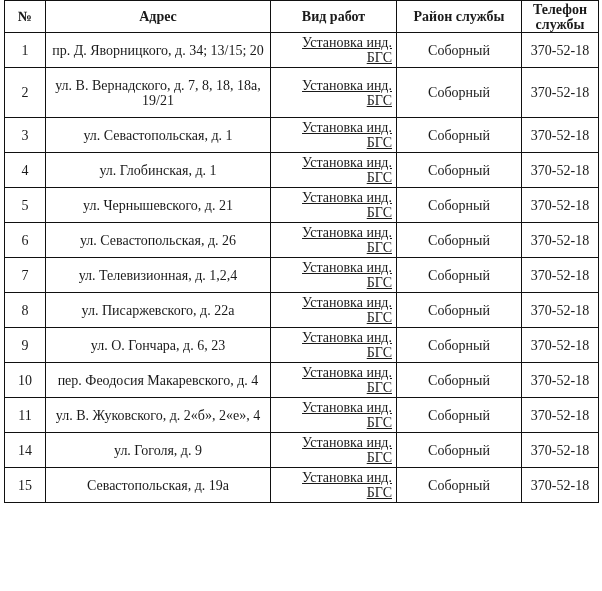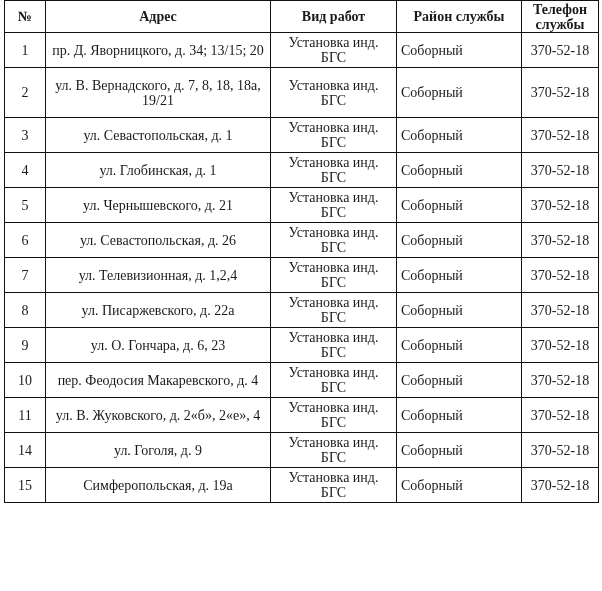--- a/index.html
+++ b/index.html
@@ -37,22 +37,22 @@
       height: 31px;
       font-size: 14px;
     }
     col.c-num { width: 41px; }
     col.c-addr { width: 225px; }
     col.c-work { width: 126px; }
     col.c-dist { width: 125px; }
     col.c-phone { width: 77px; }
     td.num { text-align: center; }
     td.addr { text-align: center; padding-left: 6px; }
-    td.work { text-align: center; padding-left: 6px; }
-    td.dist { text-align: left; }
+    td.work { text-align: right; padding-left: 6px; text-decoration: underline; }
+    td.dist { text-align: center; }
     td.phone { text-align: center; }
     tr.row td { height: 34px; }
     tr.row.tall td { height: 49px; }
     .work-line { display: block; }
   </style>
 </head>
 <body>
 
 <table class="addr-table">
   <colgroup>
@@ -187,21 +187,21 @@
         <td class="addr">ул. Гоголя, д. 9</td>
         <td class="work">
           <span class="work-line">Установка инд.</span>
           <span class="work-line">БГС</span>
         </td>
         <td class="dist">Соборный</td>
         <td class="phone">370-52-18</td>
       </tr>
       <tr class="row">
         <td class="num">15</td>
-        <td class="addr">Симферопольская, д. 19а</td>
+        <td class="addr">Севастопольская, д. 19а</td>
         <td class="work">
           <span class="work-line">Установка инд.</span>
           <span class="work-line">БГС</span>
         </td>
         <td class="dist">Соборный</td>
         <td class="phone">370-52-18</td>
       </tr>
     </tbody>
 </table>
 

